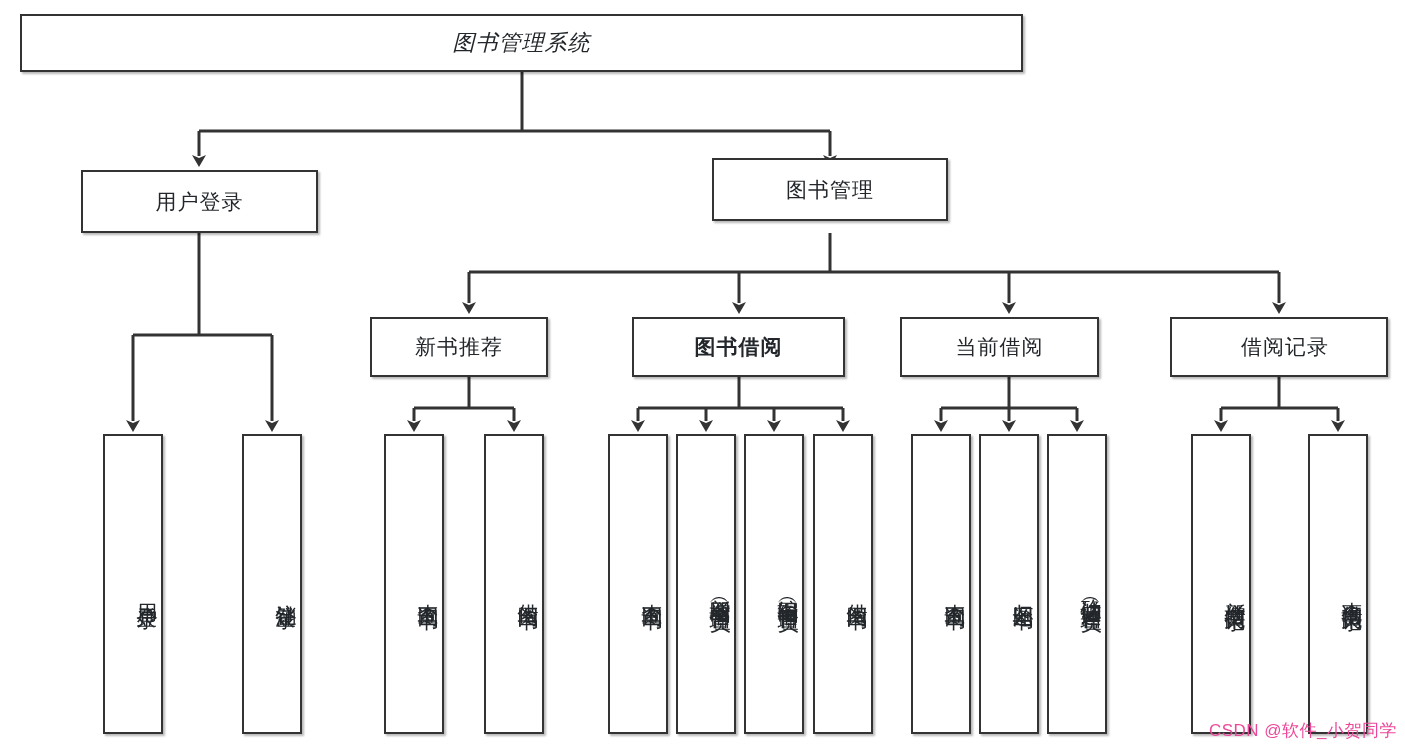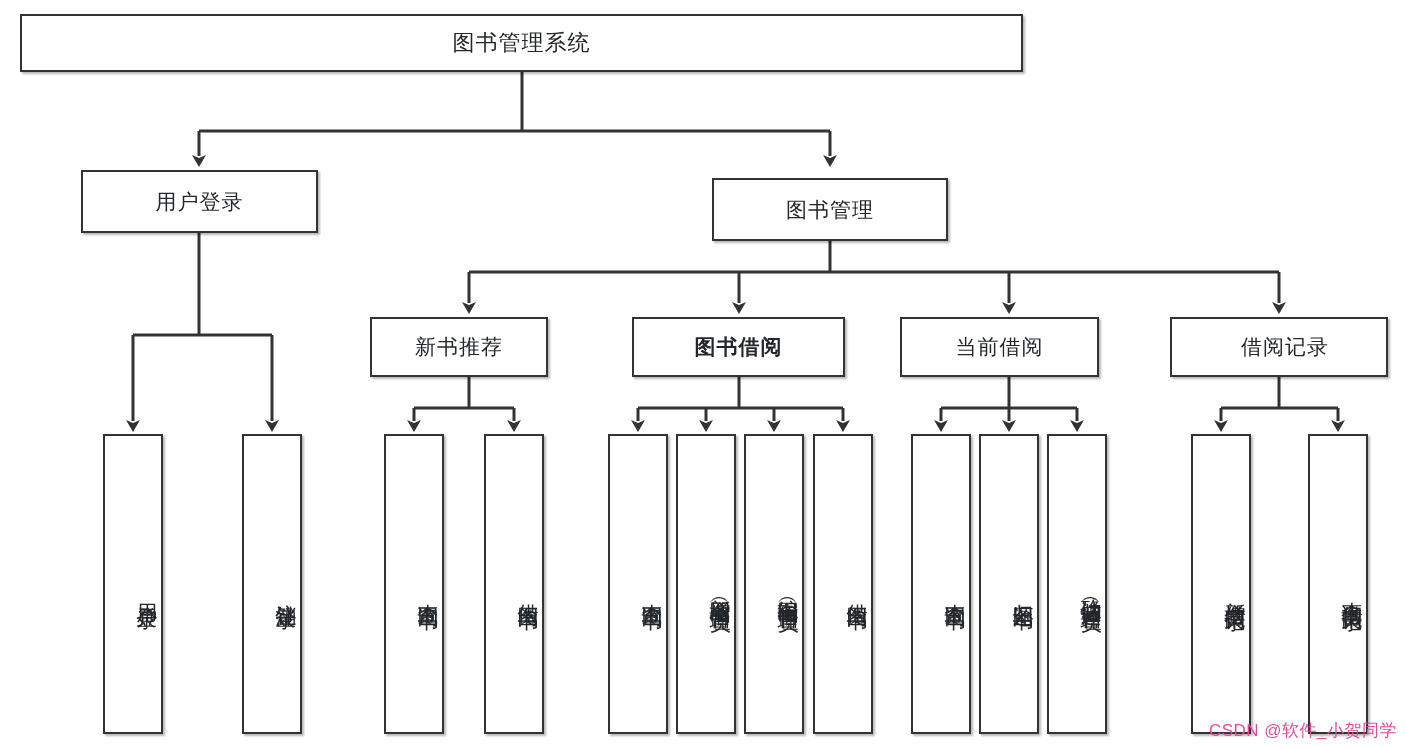--- a/index.html
+++ b/index.html
@@ -118,28 +118,28 @@
       <path d="M1009,408 L1009,421" marker-end="url(#arr)"></path>
       <path d="M1077,408 L1077,421" marker-end="url(#arr)"></path>
 
       <path d="M1279,377 L1279,408"></path>
       <path d="M1221,408 L1338,408"></path>
       <path d="M1221,408 L1221,421" marker-end="url(#arr)"></path>
       <path d="M1338,408 L1338,421" marker-end="url(#arr)"></path>
     </g>
   </svg>
 
-  <div class="node h root" style="left:20px; top:14px; width:1003px; height:58px;">
+  <div class="node h root" style="left:20px; top:14px; width:1003px; height:58px;font-style:italic;">
     <span>图书管理系统</span>
   </div>
 
   <div class="node h" style="left:81px; top:170px; width:237px; height:63px;">
     <span>用户登录</span>
   </div>
-  <div class="node h" style="left:712px; top:178px; width:236px; height:63px;">
+  <div class="node h" style="left:712px; top:158px; width:236px; height:63px;">
     <span>图书管理</span>
   </div>
 
   <div class="node h" style="left:370px; top:317px; width:178px; height:60px;">
     <span>新书推荐</span>
   </div>
   <div class="node h" style="left:632px; top:317px; width:213px; height:60px;font-weight:bold;">
     <span>图书借阅</span>
   </div>
   <div class="node h" style="left:900px; top:317px; width:199px; height:60px;">

